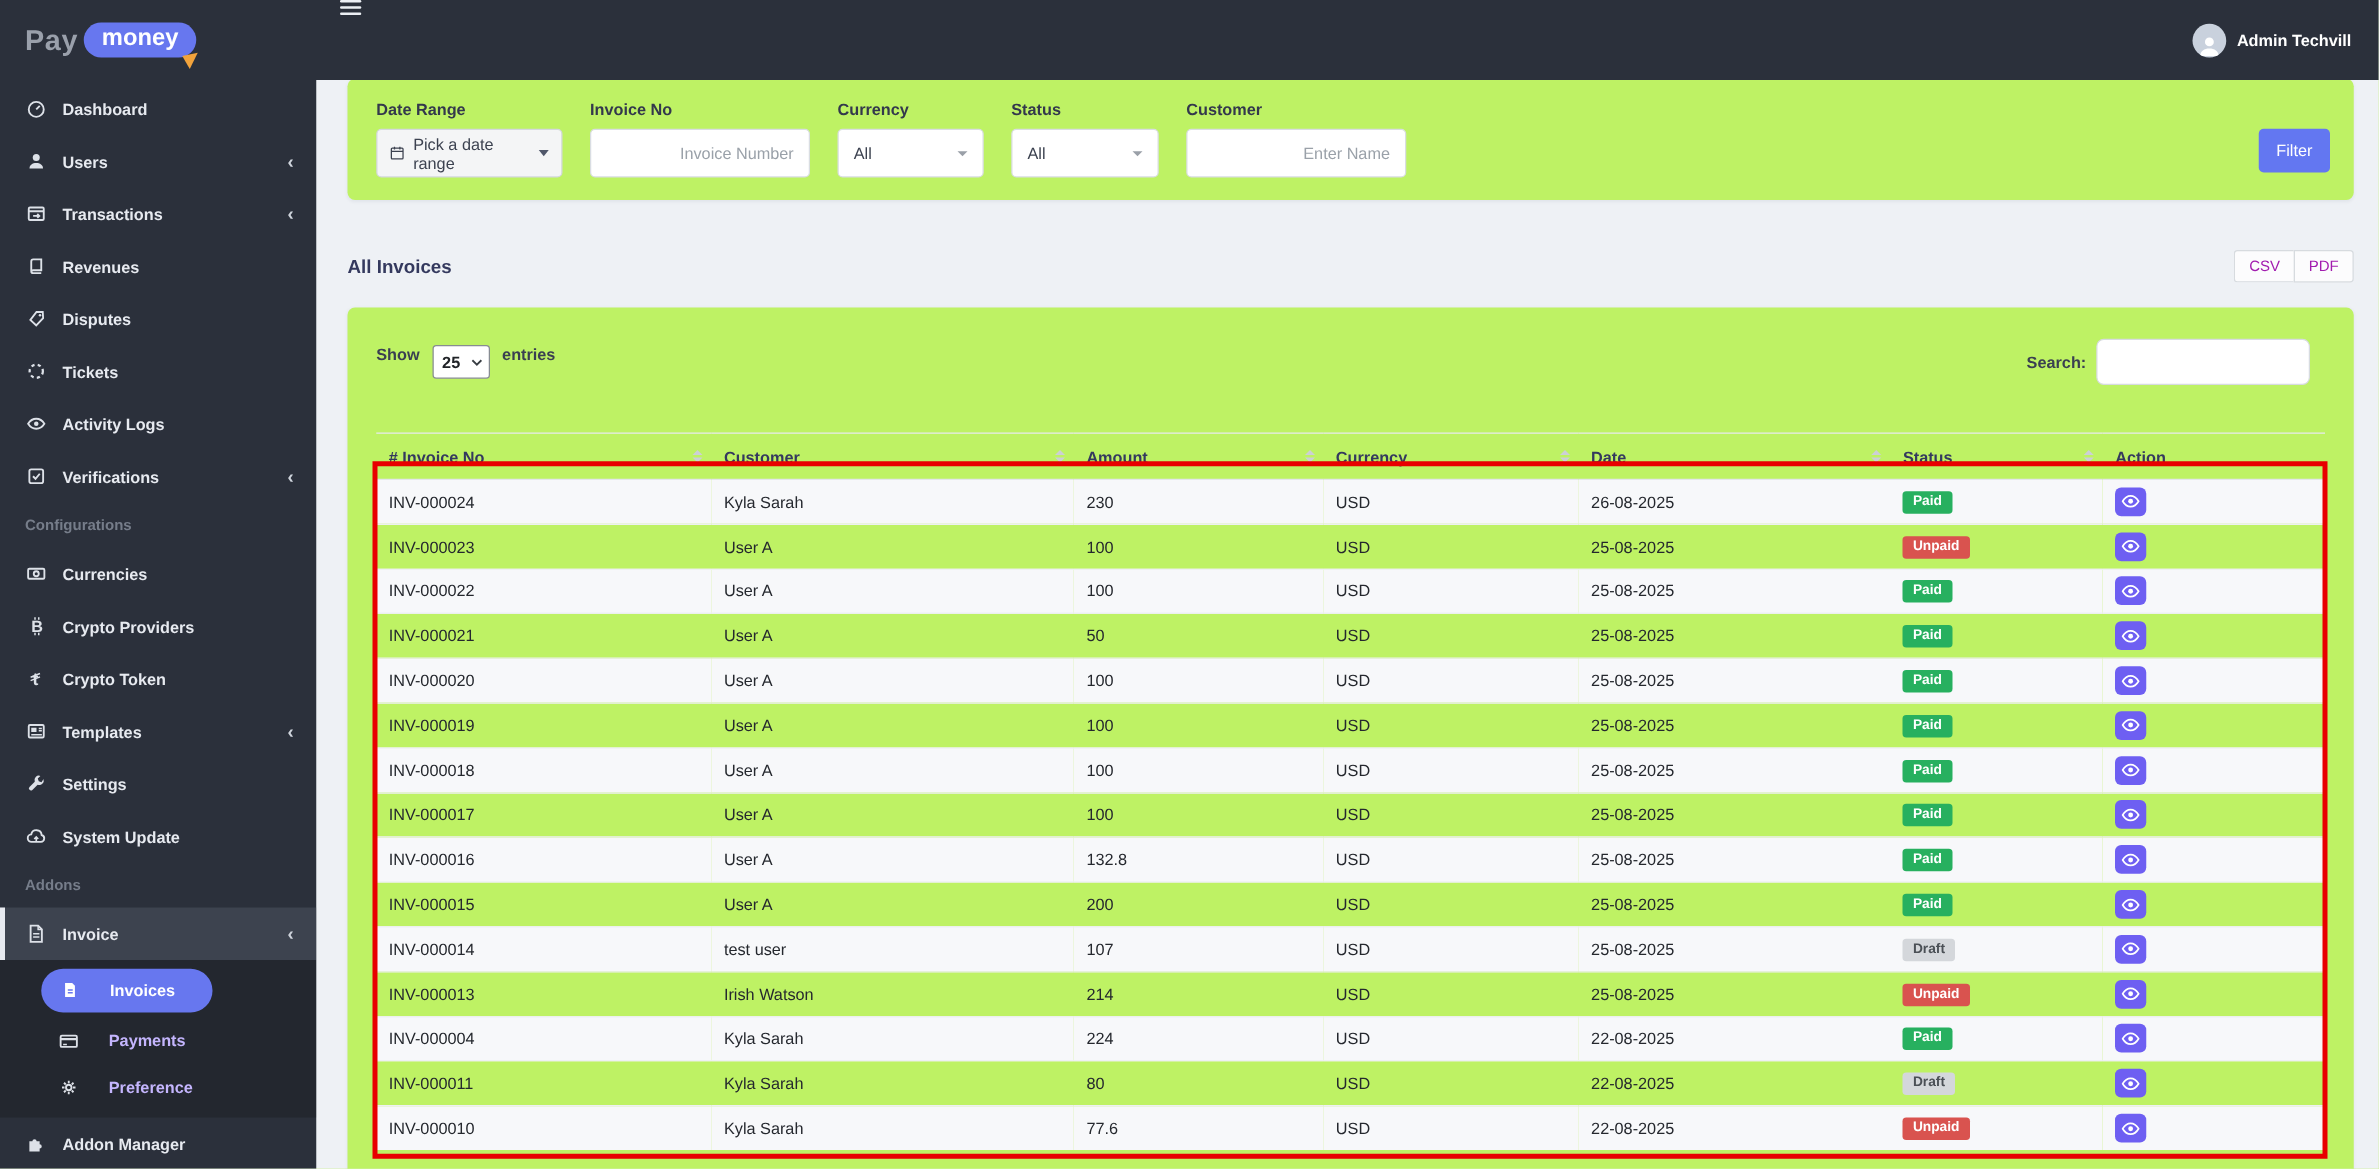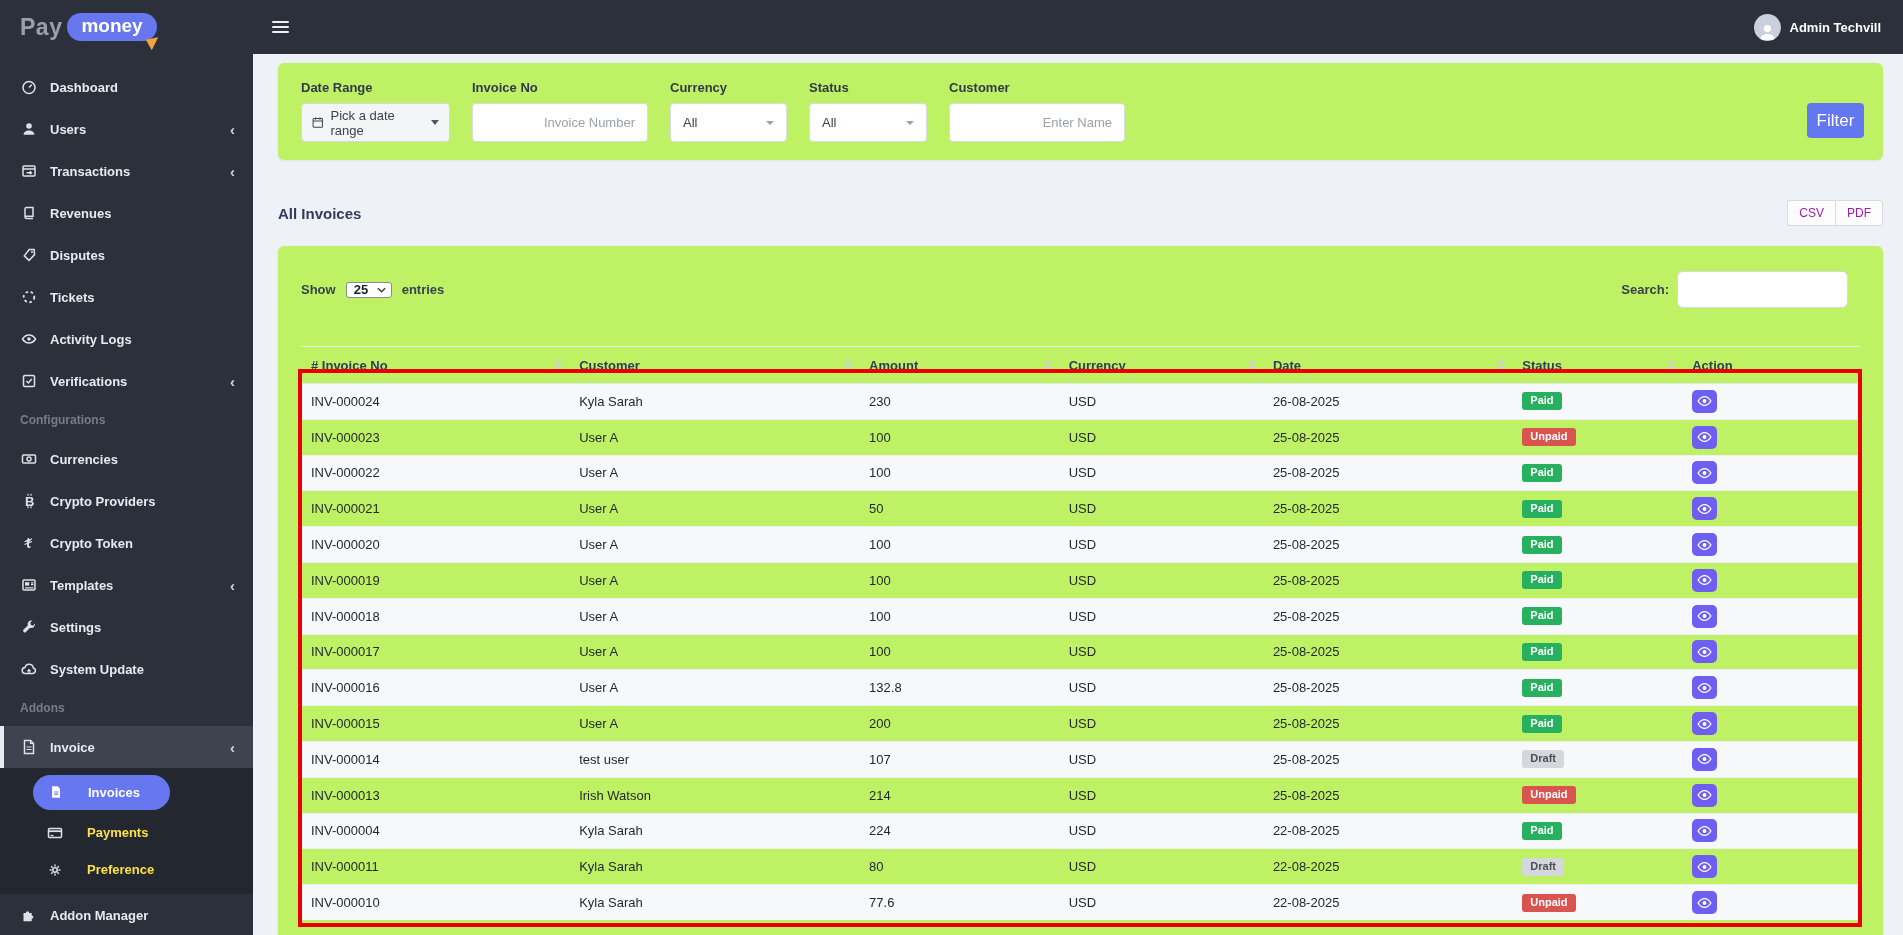--- a/index.html
+++ b/index.html
@@ -1,20 +1,20 @@
 <!DOCTYPE html>
 <html><head>
 <meta charset="utf-8">
 <style>
   * { margin:0; padding:0; box-sizing:border-box; }
   html,body { width:1903px; height:935px; }
   body { position:relative; overflow:hidden; background:#eef1f5; font-family:"Liberation Sans",sans-serif; }
 
   
-  .topbar { position:absolute; top:0; left:0; width:100%; height:54px; background:#2b303b; display:flex; align-items:center; z-index:5; }
+  .topbar { position:absolute; top:0; left:0; width:100%; height:64px; background:#2b303b; display:flex; z-index:5; }
   .brand { width:253px; flex:0 0 253px; display:flex; align-items:center; padding-left:20px; gap:5px; }
   .brand-pay { font-size:23px; font-weight:bold; color:#9aa0ab; letter-spacing:.5px; }
   .brand-pill { position:relative; background:#6777ef; color:#fff; font-weight:bold; font-size:19px; padding:2px 14px 4px; border-radius:17px; }
   .brand-cursor { position:absolute; right:-3px; bottom:-7px; width:0; height:0; border-left:12px solid #f2a33c; border-top:4px solid transparent; border-bottom:8px solid transparent; transform:rotate(-30deg); }
   .hamburger { margin-left:19px; display:flex; flex-direction:column; gap:3px; cursor:pointer; }
   .hamburger i { display:block; width:17px; height:2px; background:#eceff4; border-radius:1px; }
   .user { margin-left:auto; margin-right:22px; display:flex; align-items:center; gap:9px; cursor:pointer; }
   .avatar { width:27px; height:27px; border-radius:50%; background:#c9d1dd; display:flex; align-items:flex-end; justify-content:center; overflow:hidden; }
   .user-name { color:#fff; font-weight:bold; font-size:13px; }
 
@@ -22,50 +22,50 @@
   .sidebar { position:absolute; top:54px; left:0; width:253px; bottom:0; background:#2b303b; padding-top:12px; overflow:hidden; }
   .s-item { height:42px; display:flex; align-items:center; padding:0 18px 0 20px; color:#e7eaf0; font-size:13px; font-weight:bold; cursor:pointer; }
   .s-icon { width:17px; margin-right:13px; display:flex; justify-content:center; align-items:center; }
   .s-chevron { margin-left:auto; color:#cfd4dc; font-size:15px; font-weight:bold; }
   .s-chevron::after { content:"\2039"; }
   .s-header { height:36px; display:flex; align-items:center; padding-left:20px; color:#767d8a; font-size:12px; font-weight:bold; }
   .s-item.active-parent { background:#3d434f; border-left:4px solid #e7eaf0; padding-left:16px; }
   .submenu { background:#23272f; padding:2px 0 6px; }
   .sub-pill-row { height:44px; display:flex; align-items:center; padding-left:33px; }
   .sub-pill { width:137px; height:35px; border-radius:18px; background:#6777ef; display:flex; align-items:center; padding-left:14px; gap:11px; color:#fff; font-size:13px; font-weight:bold; cursor:pointer; }
-  .sub-item { height:37px; display:flex; align-items:center; padding-left:46px; gap:11px; color:#fde047; font-size:13px; font-weight:bold; cursor:pointer; }
+  .sub-item { height:37px; display:flex; align-items:center; padding-left:46px; gap:11px; color:#c4b5fd; font-size:13px; font-weight:bold; cursor:pointer; }
 
   
   main { position:absolute; left:253px; top:54px; right:0; bottom:0; padding:9px 20px 0 25px; }
   .card { background:#bef264; border-radius:6px; box-shadow:0 1px 3px rgba(20,30,60,.06); }
 
   .filter-card { height:97px; padding:17px 10px 18px 23px; display:flex; }
   .f-group { display:flex; flex-direction:column; margin-right:22px; }
   .f-label { font-size:13px; font-weight:bold; color:#33384c; margin-bottom:8px; }
   .control { height:40px; border:1px solid #d9dde2; border-radius:4px; font-size:13px; color:#495057; display:flex; align-items:center; padding:0 12px; background:#fff; }
   .w-date { width:149px; } .w-inv { width:176px; } .w-cur { width:117px; } .w-stat { width:118px; } .w-cust { width:176px; }
   .date-btn { background:#f4f5f6; border-color:#d4d8dd; gap:7px; color:#3c4250; cursor:pointer; padding:0 10px; }
   .caret { width:0; height:0; border-left:4px solid transparent; border-right:4px solid transparent; border-top:5px solid #50576a; margin-left:4px; }
   .caret-sm { width:0; height:0; border-left:4px solid transparent; border-right:4px solid transparent; border-top:4px solid #9aa0a8; }
   input.control::placeholder { color:#9aa1a9; }
   input.control { outline:none;text-align:right; }
   .select-box { justify-content:space-between; cursor:pointer; color:#3c4250; }
-  .filter-submit { margin-left:auto; margin-right:9px; margin-top:23px; width:57px; height:35px; background:#6377f1; border:none; border-radius:4px; color:#fff; font-size:17px; cursor:pointer; }
+  .filter-submit { margin-left:auto; margin-right:9px; margin-top:23px; width:57px; height:35px; background:#6377f1; border:none; border-radius:4px; color:#fff; font-size:13px; cursor:pointer; }
 
   .head-row { display:flex; align-items:center; margin-top:40px; height:26px; }
   .page-title { font-size:15px; color:#34395e; font-weight:bold; }
   .export { margin-left:auto; display:flex; }
   .export button { height:26px; padding:0 11px; font-size:12px; color:#a21caf; background:#fcfcfd; border:1px solid #d7dbdf; cursor:pointer; font-family:inherit; }
   .export button:first-child { border-radius:3px 0 0 3px; border-right:none; }
   .export button:last-child { border-radius:0 3px 3px 0; }
 
   .table-card { margin-top:20px; height:701px; padding:25px 23px 0; border-radius:6px 6px 0 0; }
   .controls { display:flex; align-items:center; }
   .show-group { display:flex; align-items:flex-start; gap:10px; font-size:13px; font-weight:bold; color:#3a3f51; }
-  .length-select { width:46px; height:16px; border:1px solid #878c92; border-radius:3px; display:flex; align-items:center; justify-content:space-between; padding:0 5px 0 7px; font-size:13px; font-weight:bold; color:#202327; background:#fff; cursor:pointer; }
+  .length-select { width:46px; height:27px; border:1px solid #878c92; border-radius:3px; display:flex; align-items:center; justify-content:space-between; padding:0 5px 0 7px; font-size:13px; font-weight:bold; color:#202327; background:#fff; cursor:pointer; }
   .search-group { margin-left:auto; margin-right:12px; display:flex; align-items:center; gap:8px; font-size:13px; font-weight:bold; color:#3a3f51; }
   .search-input { width:171px; height:37px; border:1px solid #d7dbe0; border-radius:6px; padding:0 10px; font-size:13px; outline:none; }
 
   table { width:100%; border-collapse:collapse; margin-top:38px; table-layout:fixed; }
   thead th { height:37px; border-top:1px solid #e7eaee; border-bottom:1px solid #e3e6ea; font-size:13px; color:#34395e; text-align:left; padding:0 24px 0 10px; position:relative; font-weight:bold; cursor:pointer; }
   .sort { position:absolute; right:7px; top:50%; transform:translateY(-50%); display:flex; flex-direction:column; gap:2px; }
   .sort i { display:block; width:0; height:0; border-left:4px solid transparent; border-right:4px solid transparent; }
   .sort i.up { border-bottom:4px solid #ccd0d6; }
   .sort i.down { border-top:4px solid #ccd0d6; }
   tbody td { height:35.8px; padding:0 10px; font-size:13px; color:#25282e; border-top:1px solid #eef0f3; }

